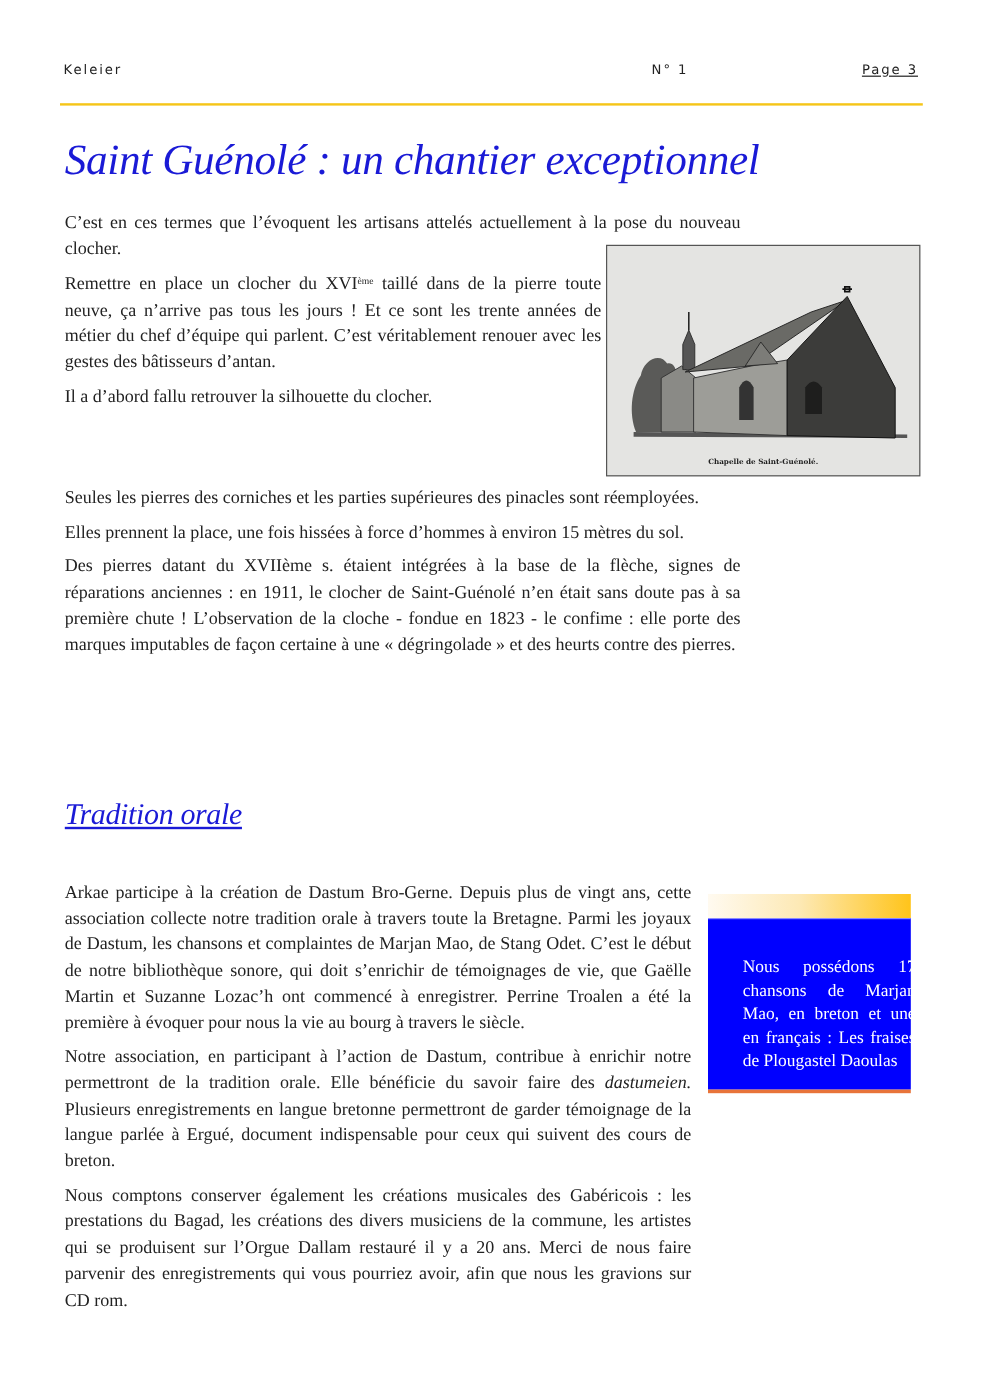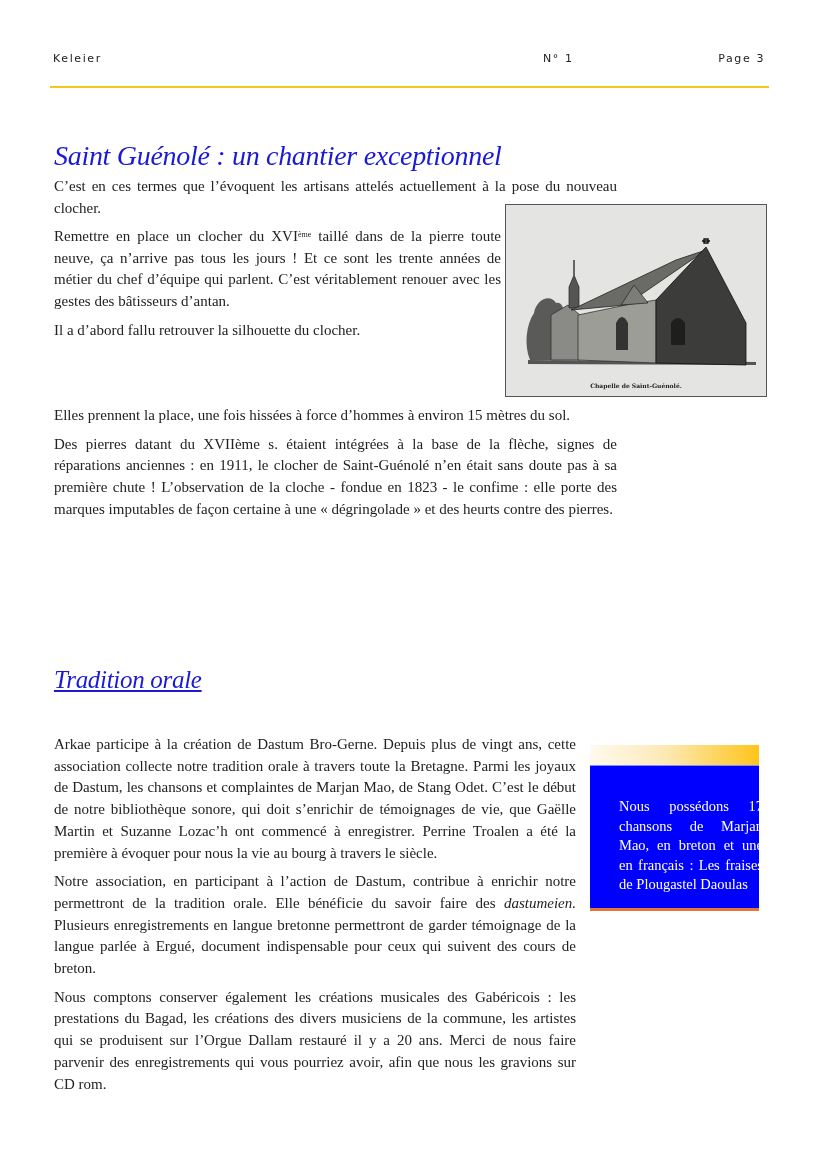--- a/index.html
+++ b/index.html
@@ -5,30 +5,30 @@
   html, body { margin: 0; padding: 0; background: #ffffff; }
   body { width: 818px; height: 1158px; position: relative; overflow: hidden; }
   .page { position: absolute; left: 0; top: 0; width: 818px; height: 928px; }
 
   .running-header {
     position: absolute; left: 53px; top: 52px; width: 712px; height: 18px;
     font-family: "DejaVu Sans", sans-serif; font-size: 11px; letter-spacing: 1.6px; color: #222;
   }
   .running-header .left { position: absolute; left: 0; top: 0; }
   .running-header .center { position: absolute; left: 490px; top: 0; }
-  .running-header .right { position: absolute; right: 0; top: 0; }
+  .running-header .right { position: absolute; right: 0; top: 0; text-decoration: underline; }
   .header-rule {
     position: absolute; left: 50px; top: 86px; width: 719px; height: 2px; background: #f5c518;
   }
 
   .section-title {
     position: absolute; font-family: "Liberation Serif", "DejaVu Serif", serif;
     font-style: italic; color: #1a1ad6; font-weight: normal; margin: 0;
   }
-  .title-1 { left: 54px; top: 112px; font-size: 28px; letter-spacing: -0.3px; margin-top: 28px; }
+  .title-1 { left: 54px; top: 112px; font-size: 36px; letter-spacing: -0.3px; }
   .title-2 { left: 54px; top: 666px; font-size: 25px; letter-spacing: -0.3px; text-decoration: underline; }
 
   .body-text {
     position: absolute; font-family: "Liberation Serif", "DejaVu Serif", serif;
     font-size: 15px; line-height: 21.7px; color: #222;
   }
   .body-text p { margin: 0 0 7px 0; text-align: justify; }
   .body-text sup { font-size: 8px; vertical-align: 4px; }
 
   .s1-intro { left: 54px; top: 176px; width: 563px; }
@@ -113,20 +113,21 @@
       <path d="M110 145 L110 118 Q116 106 122 118 L122 145 Z" fill="#333"></path>
 
       <path d="M165 140 L165 118 Q172 108 179 118 L179 140 Z" fill="#1e1e1d"></path>
 
       <path d="M115 100 L128 80 L142 98 Z" fill="#7c7c78" stroke="#222" stroke-width="0.7"></path>
     </svg>
     <div class="figure-caption">Chapelle de Saint-Guénolé.</div>
   </div>
 
   <div class="body-text s1-full">
+    <p>Seules les pierres des corniches et les parties supérieures des pinacles sont réemployées.</p>
     <p>Elles prennent la place, une fois hissées à force d’hommes à environ 15 mètres du sol.</p>
     <p>Des pierres datant du XVIIème s. étaient intégrées à la base de la flèche, signes de réparations anciennes : en 1911, le clocher de Saint-Guénolé n’en était sans doute pas à sa première chute ! L’observation de la cloche - fondue en 1823 - le confime : elle porte des marques imputables de façon certaine à une « dégringolade » et des heurts contre des pierres.</p>
   </div>
 
   <h1 class="section-title title-2">Tradition orale</h1>
 
   <div class="body-text s2-text">
     <p>Arkae participe à la création de Dastum Bro-Gerne. Depuis plus de vingt ans, cette association collecte notre tradition orale à travers toute la Bretagne. Parmi les joyaux de Dastum, les chansons et complaintes de Marjan Mao, de Stang Odet. C’est le début de notre bibliothèque sonore, qui doit s’enrichir de témoignages de vie, que Gaëlle Martin et Suzanne Lozac’h ont commencé à enregistrer. Perrine Troalen a été la première à évoquer pour nous la vie au bourg à travers le siècle.</p>
     <p><span>Notre association, en participant à l’action de Dastum, contribue à enrichir notre permettront de la tradition orale. Elle bénéficie du savoir faire des </span><em>dastumeien.</em><span> Plusieurs enregistrements en langue bretonne permettront de garder témoignage de la langue parlée à Ergué, document indispensable pour ceux qui suivent des cours de breton.</span></p>
     <p>Nous comptons conserver également les créations musicales des Gabéricois : les prestations du Bagad, les créations des divers musiciens de la commune, les artistes qui se produisent sur l’Orgue Dallam restauré il y a 20 ans. Merci de nous faire parvenir des enregistrements qui vous pourriez avoir, afin que nous les gravions sur CD rom.</p>

